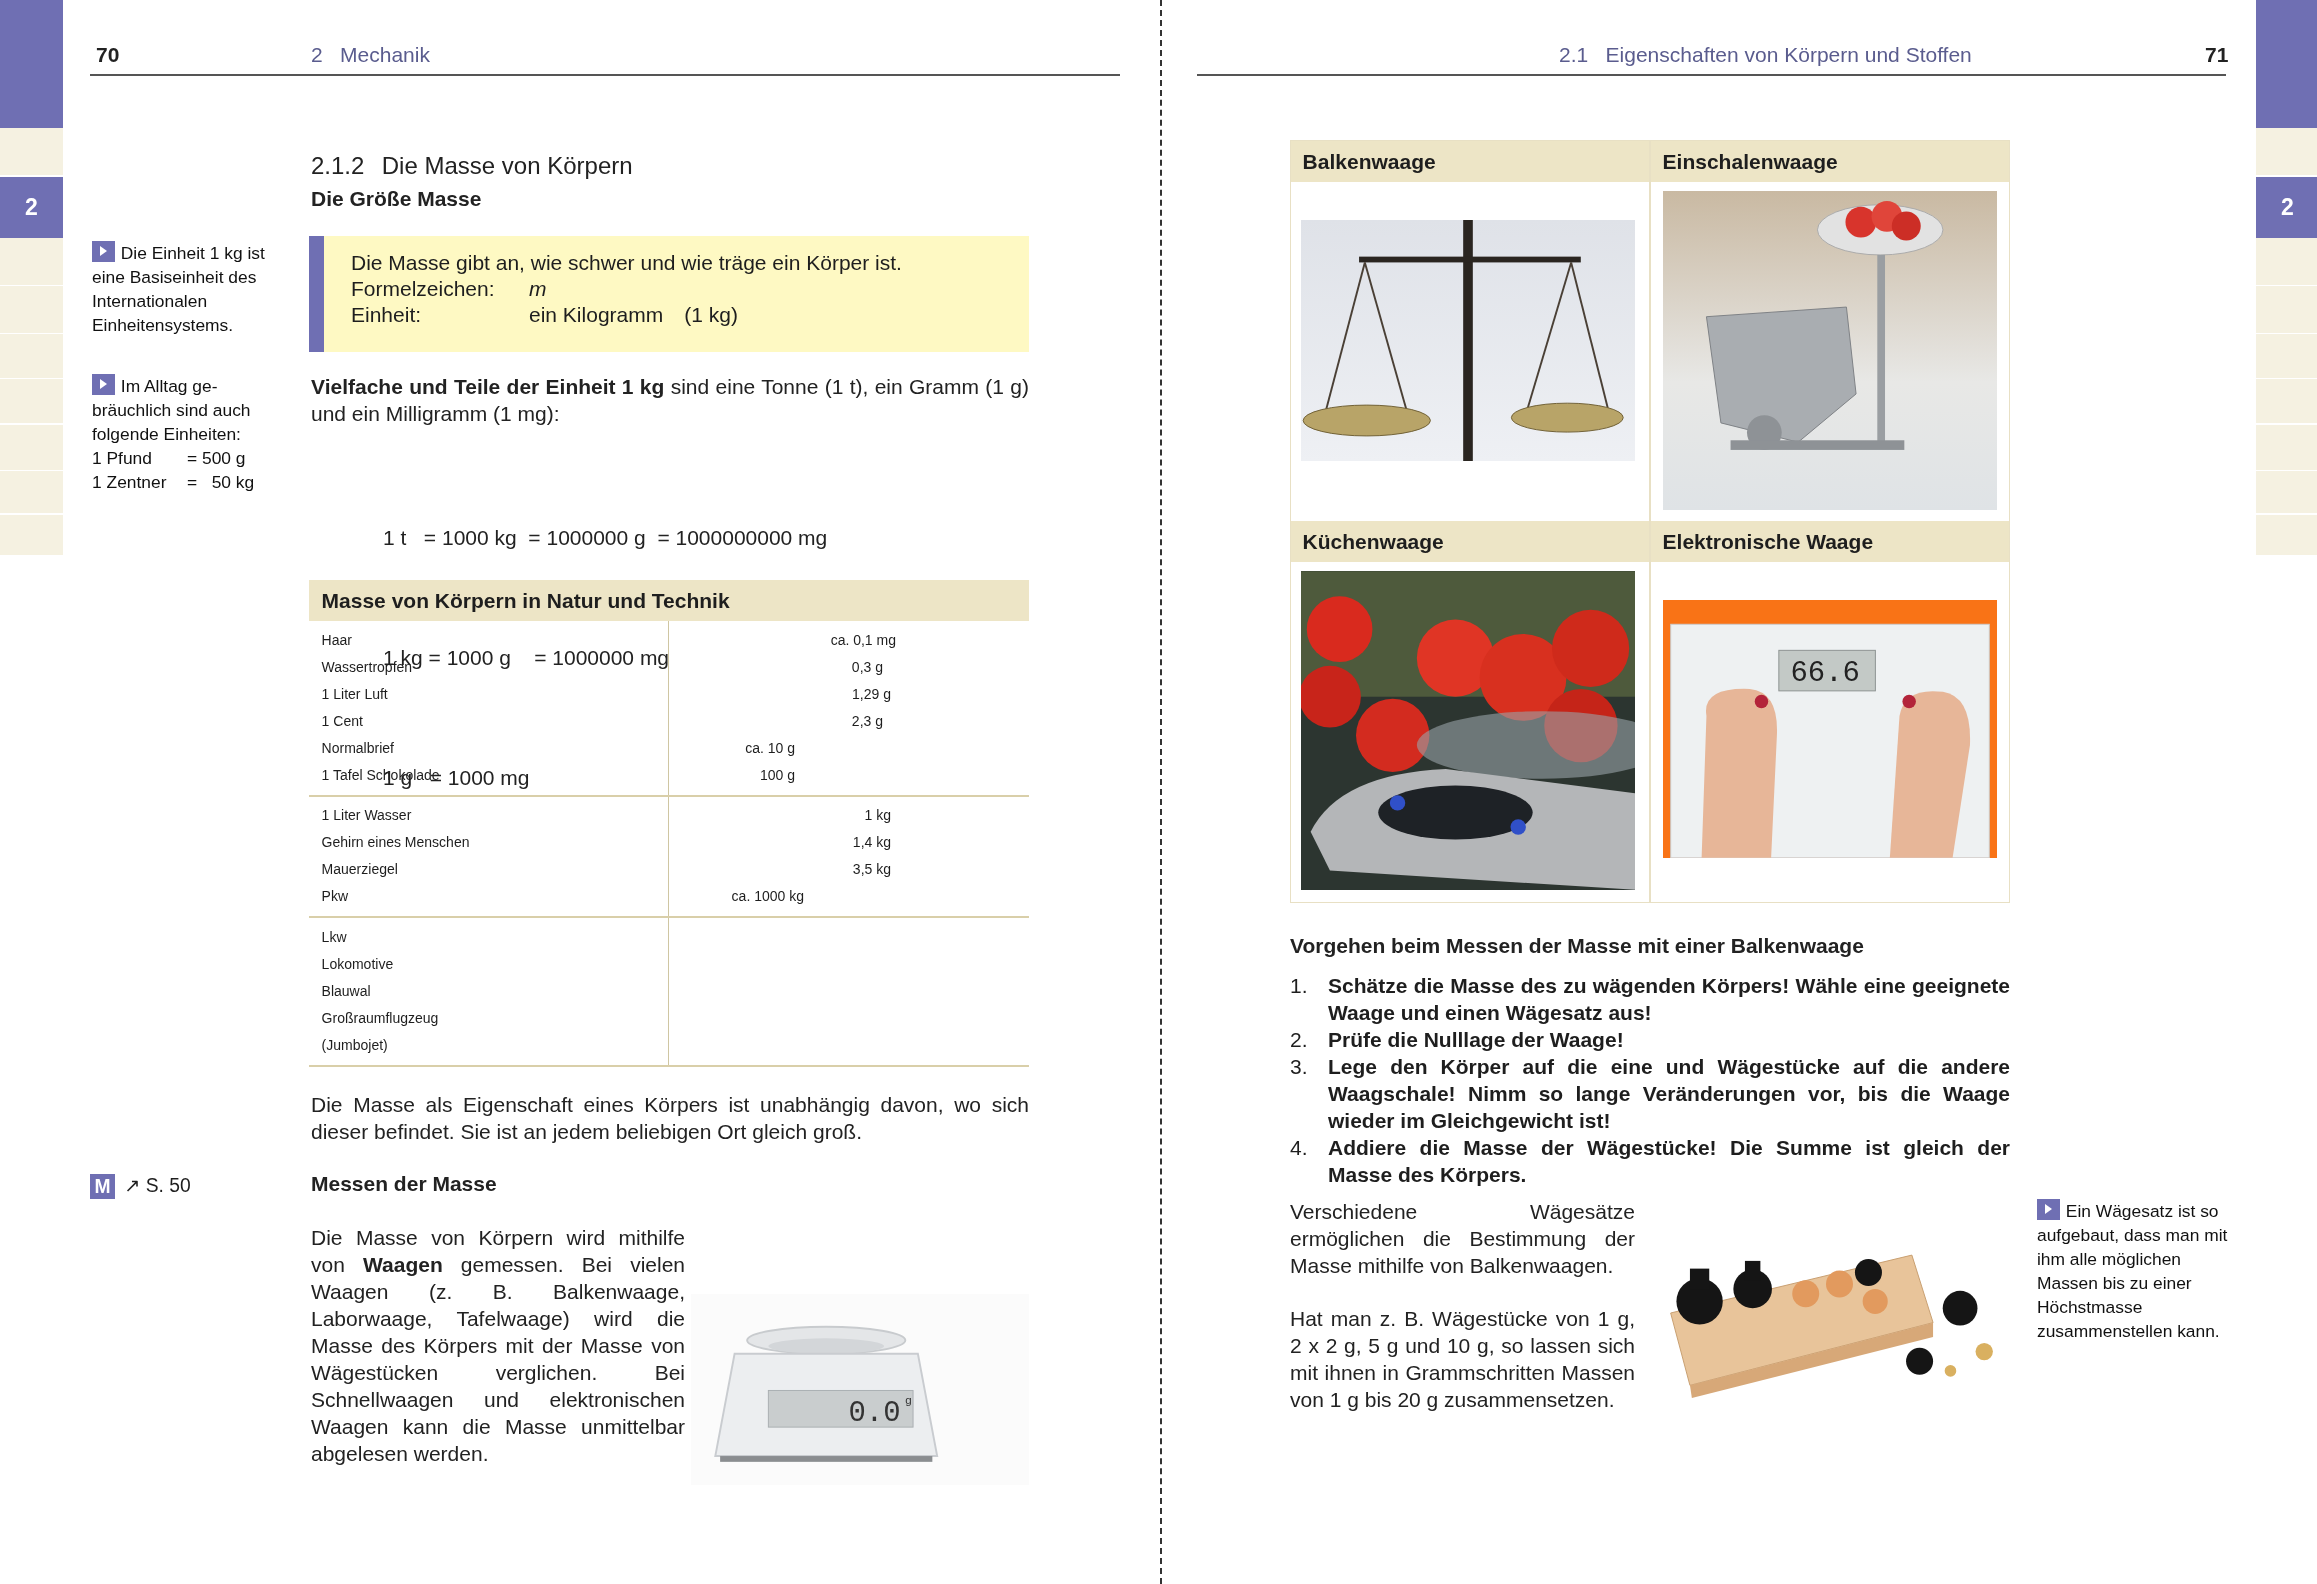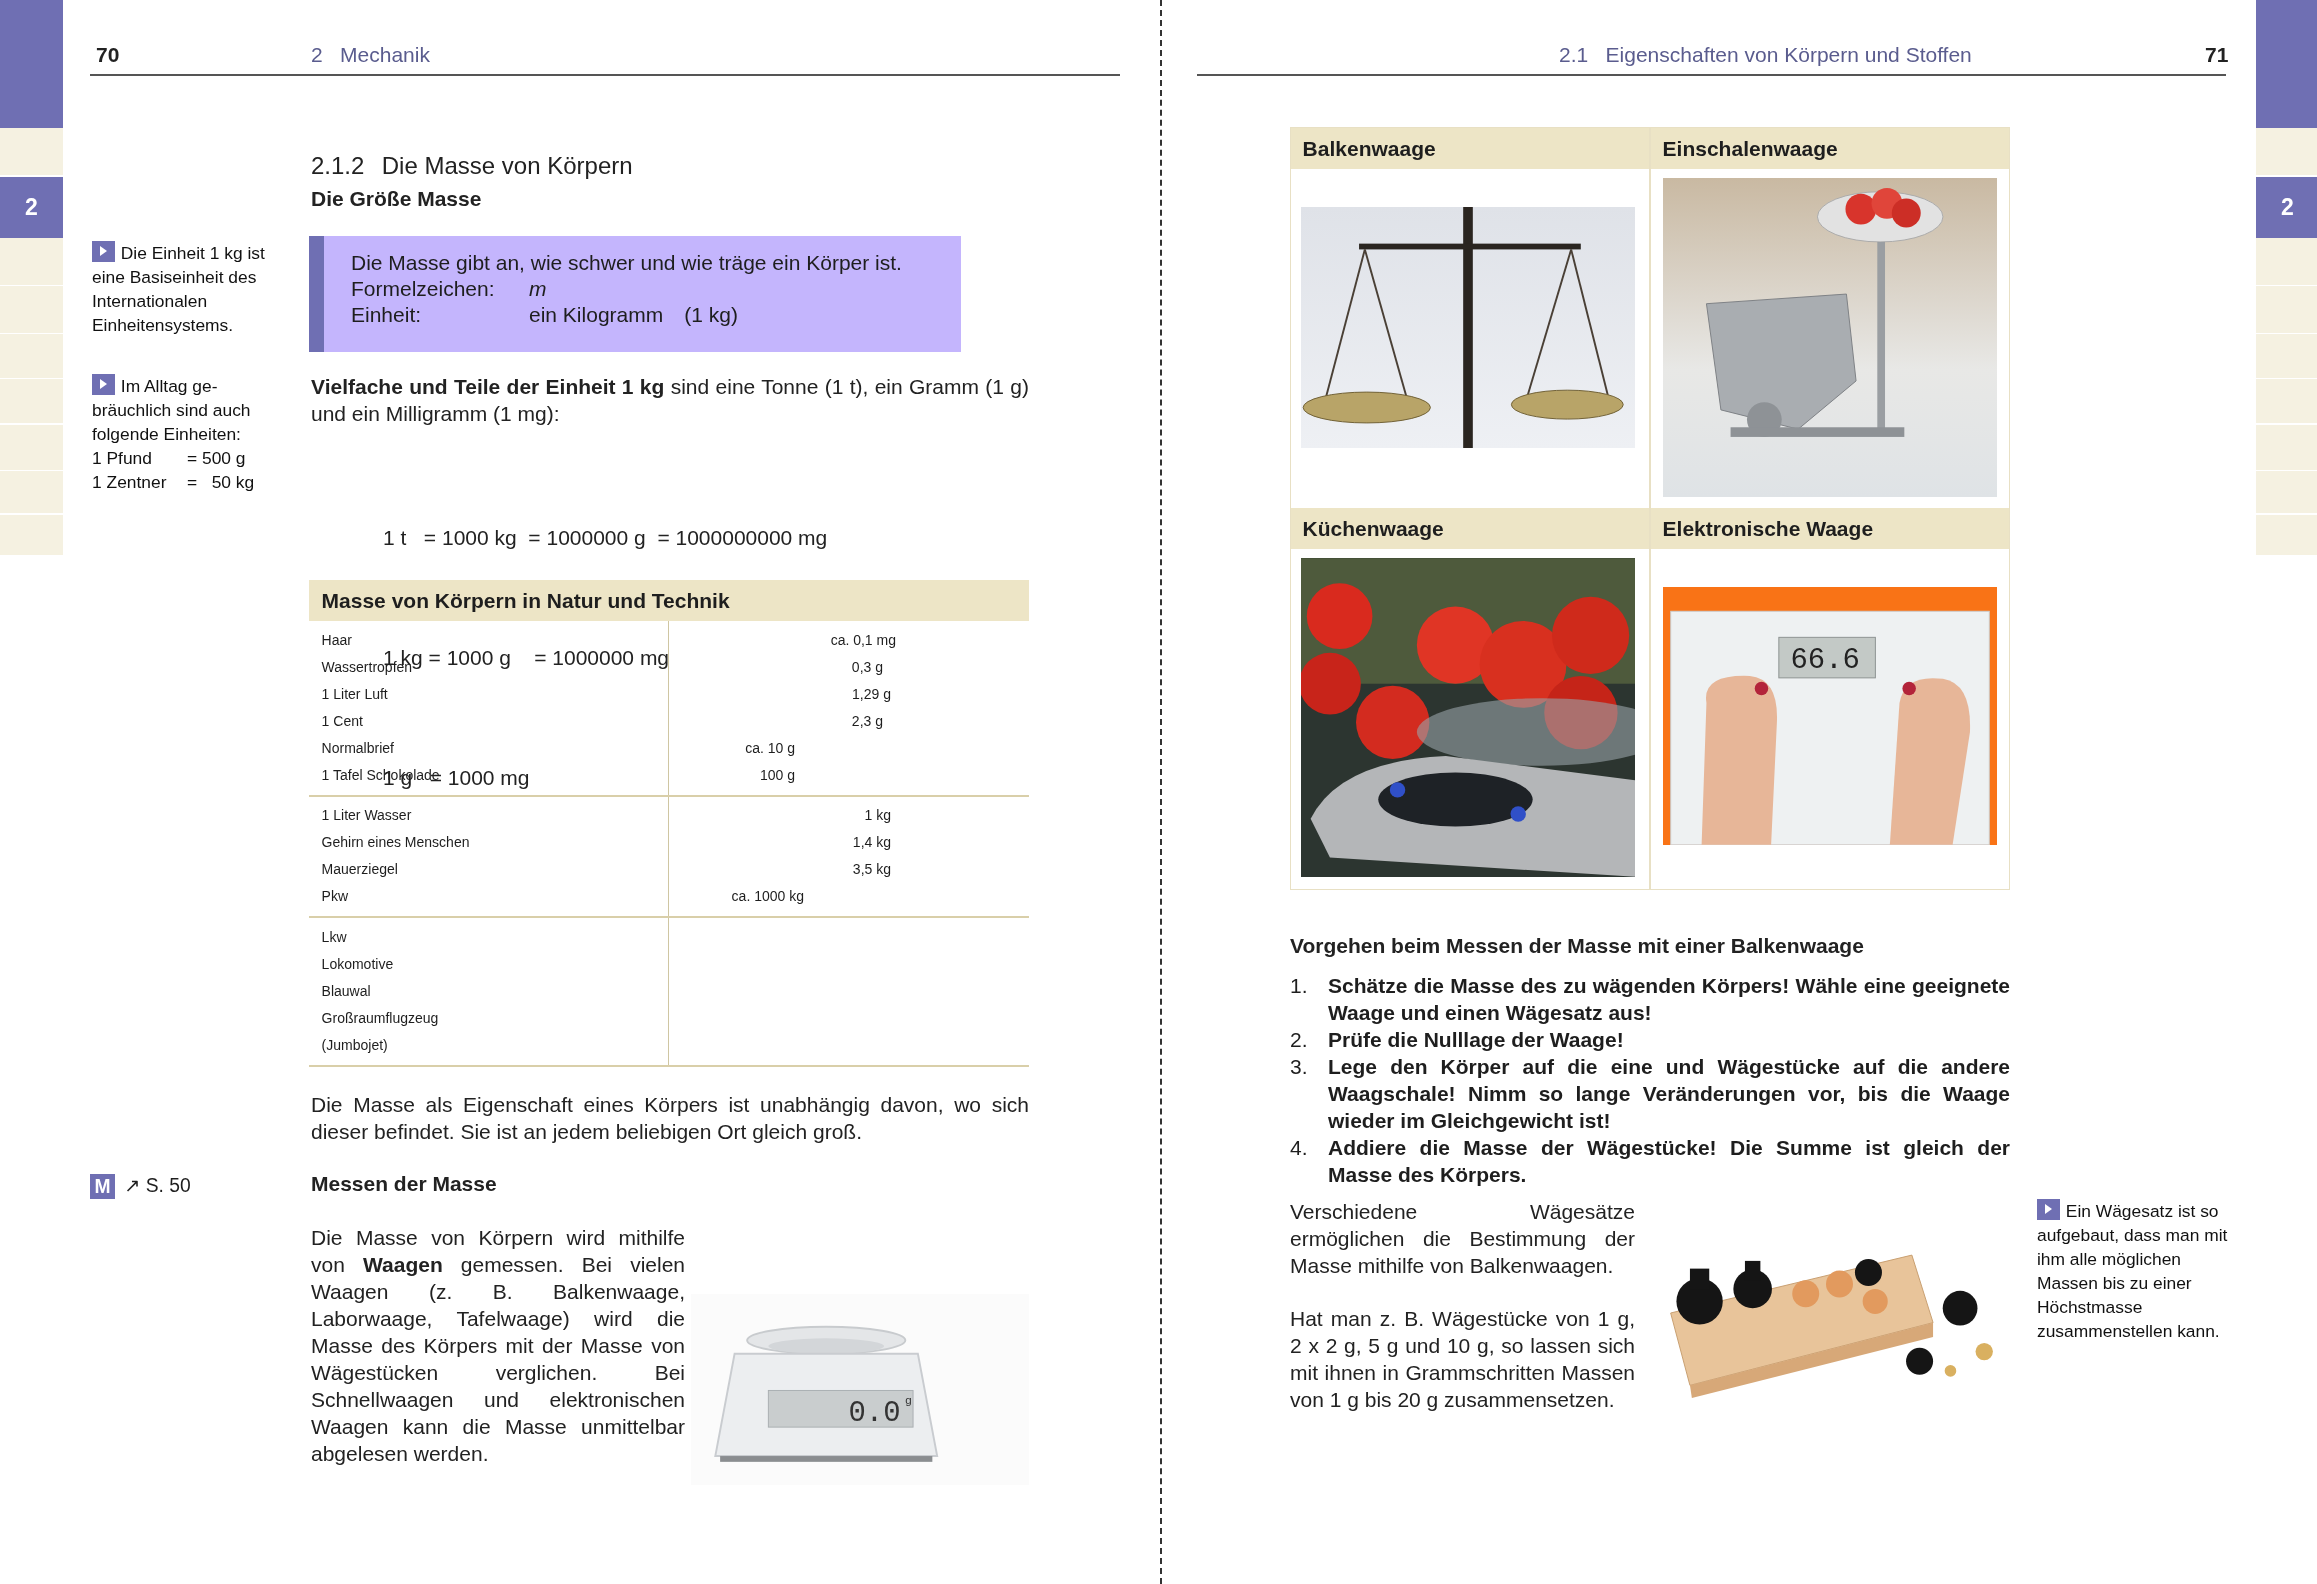--- a/index.html
+++ b/index.html
@@ -18,34 +18,34 @@
   .dashed { position:absolute; left:1160px; top:0; width:0; height:1584px; border-left:2.9px dashed #333; }
   
   .h2 { font-size:24px; color:#222; }
   .h3 { font-size:21px; font-weight:bold; color:#222; }
   .body { font-size:21px; line-height:27px; color:#222; }
   .justify { text-align:justify; }
   .margin-note { font-size:17.4px; line-height:24px; color:#111; }
   .marker { display:inline-block; width:23px; height:21px; background:#6f6fb3; vertical-align:-2.9px; margin-right:5.8px; position:relative; }
   .marker::after { content:""; position:absolute; left:7.7px; top:4.8px; border-left:7.7px solid #fff; border-top:5.8px solid transparent; border-bottom:5.8px solid transparent; }
   
-  .defbox { position:absolute; left:309px; top:236px; width:612px; height:116px; background:#c4b5fd;padding-left:40px; }
+  .defbox { position:absolute; left:309px; top:236px; width:720px; height:116px; background:#fef9c3; }
   .defbox .bar { position:absolute; left:0; top:0; width:14.5px; height:100%; background:#6f6fb3; }
   .defbox .content { position:absolute; left:42px; top:13.5px; font-size:21px; line-height:26px; }
   .deflabel { display:inline-block; width:178px; }
   
   .mtable { position:absolute; left:309px; top:580px; width:720px; }
   .mtable .thead { background:#ede5c6; height:41px; font-weight:bold; font-size:21px; line-height:41px; padding-left:12.6px; }
   .tgroup { display:flex; border-bottom:2.9px solid #d9cfa9; }
   .tcol-name { width:360px; padding:5.8px 12.6px 5.8px 12.6px; box-sizing:border-box; border-right:1.9px solid #cfc6a2; }
   .tcol-val { flex:1; padding:5.8px 0 5.8px 0; box-sizing:border-box; position:relative; }
   .trow { height:27px; line-height:27px; font-size:14px; white-space:nowrap; }
   .tval { width:227px; text-align:right; padding-right:0; }
   
-  .igrid { position:absolute; left:1290px; top:127px; width:720px; height:763px; border:1.9px solid #e8e0c4; box-sizing:border-box; }
+  .igrid { position:absolute; left:1290px; top:140px; width:720px; height:763px; border:1.9px solid #e8e0c4; box-sizing:border-box; }
   .icell { position:absolute; }
   .icell-head { position:absolute; left:0; right:0; top:0; height:41px; background:#ede5c6; font-weight:bold; font-size:21px; line-height:41px; padding-left:11.6px; }
   .photo { position:absolute; overflow:hidden; }
   
   .olist { position:absolute; left:1290px; top:972px; width:720px; font-size:21px; line-height:27px; }
   .olist .li { display:flex; }
   .olist .num { width:38px; flex:none; }
   .olist .txt { flex:1; text-align:justify;font-weight:bold; }
   .small-m { display:inline-block; width:25px; height:25px; background:#6f6fb3; color:#fff; font-weight:bold; font-size:19.3px; line-height:25px; text-align:center; vertical-align:middle; }
 </style>

